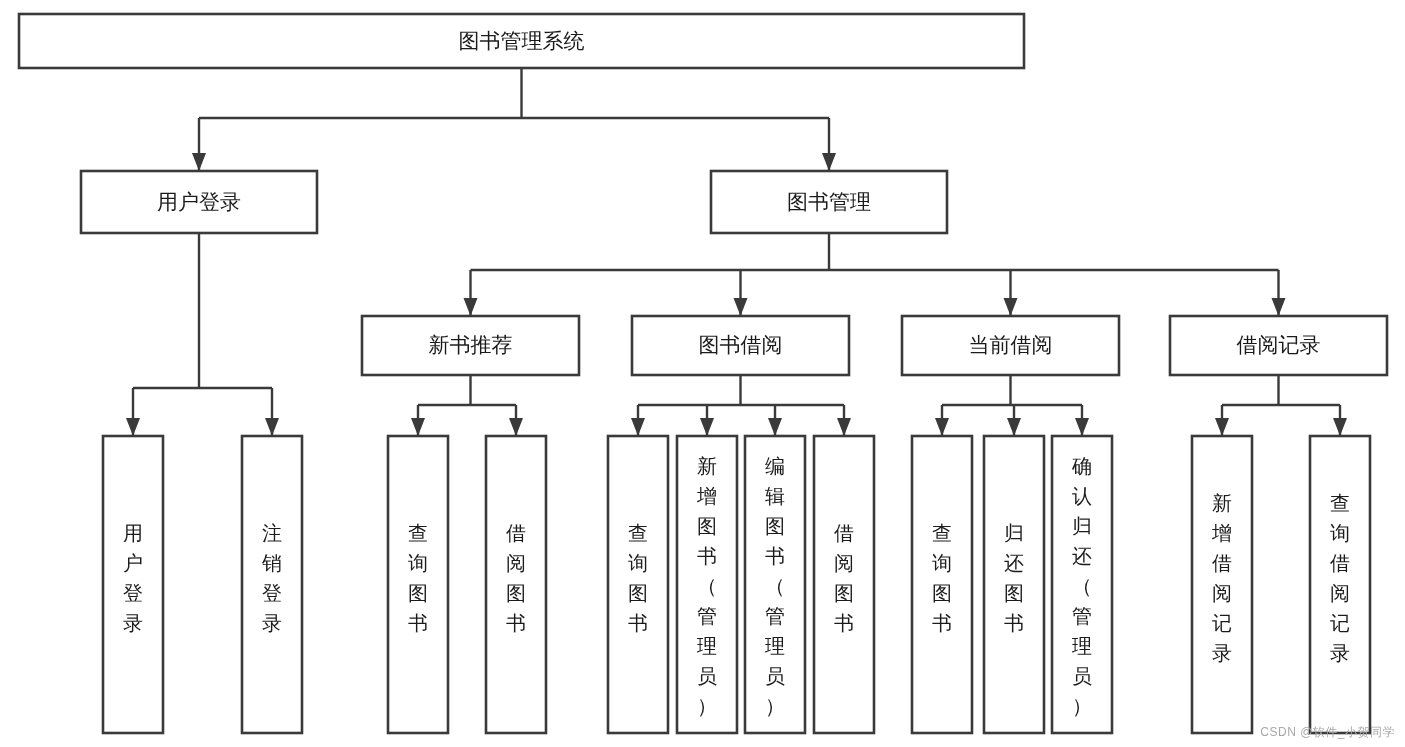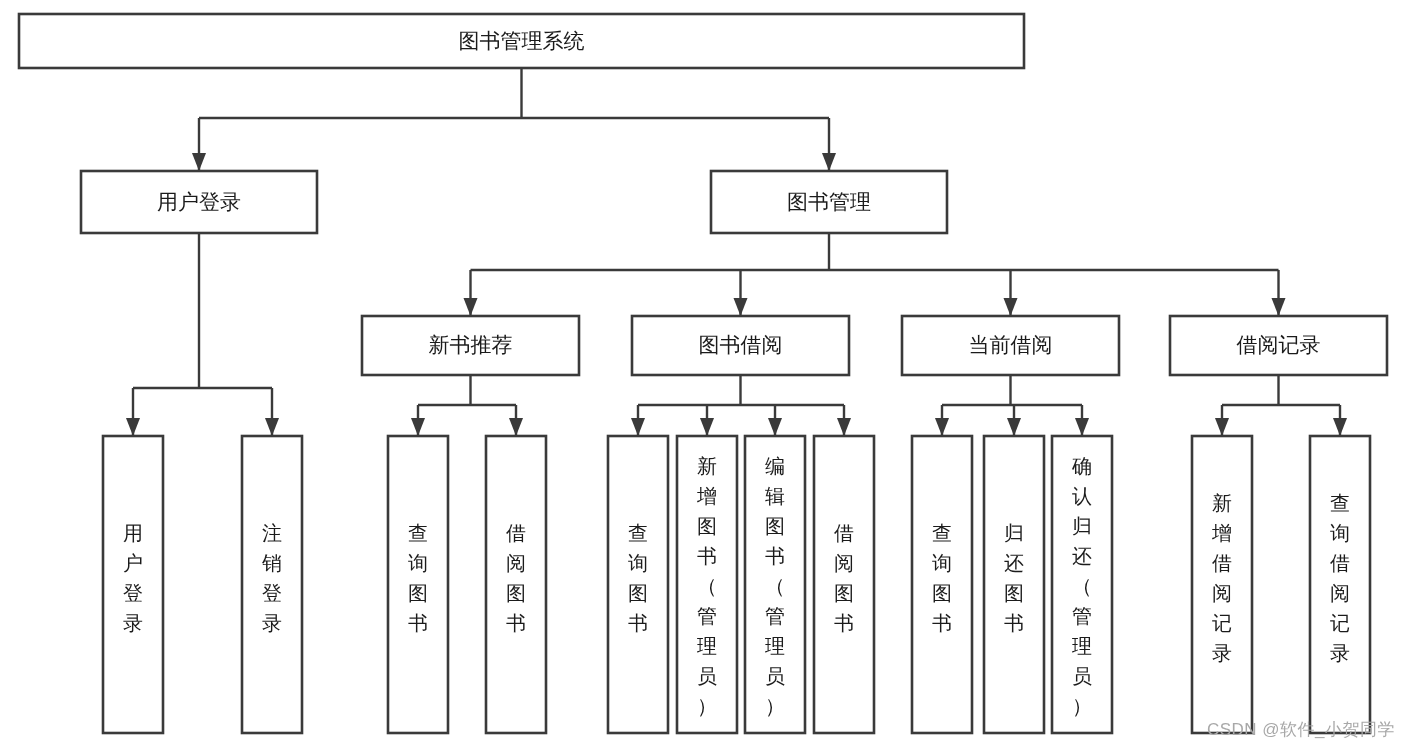--- a/index.html
+++ b/index.html
@@ -51,21 +51,21 @@
     font-family: "Liberation Sans", "DejaVu Sans", sans-serif;
     fill: #1b1b1b;
     font-size: 20px;
     text-anchor: middle;
   }
   .watermark {
     position: absolute;
     right: 10px;
     bottom: 6px;
     font-family: "Liberation Sans", "DejaVu Sans", sans-serif;
-    font-size: 17px;
+    font-size: 12px;
     color: #a8a8a8;
     white-space: nowrap;
     letter-spacing: 0.5px;
     pointer-events: none;
   }
 </style>
 </head>
 <body>
 
 <div id="diagram-root">

